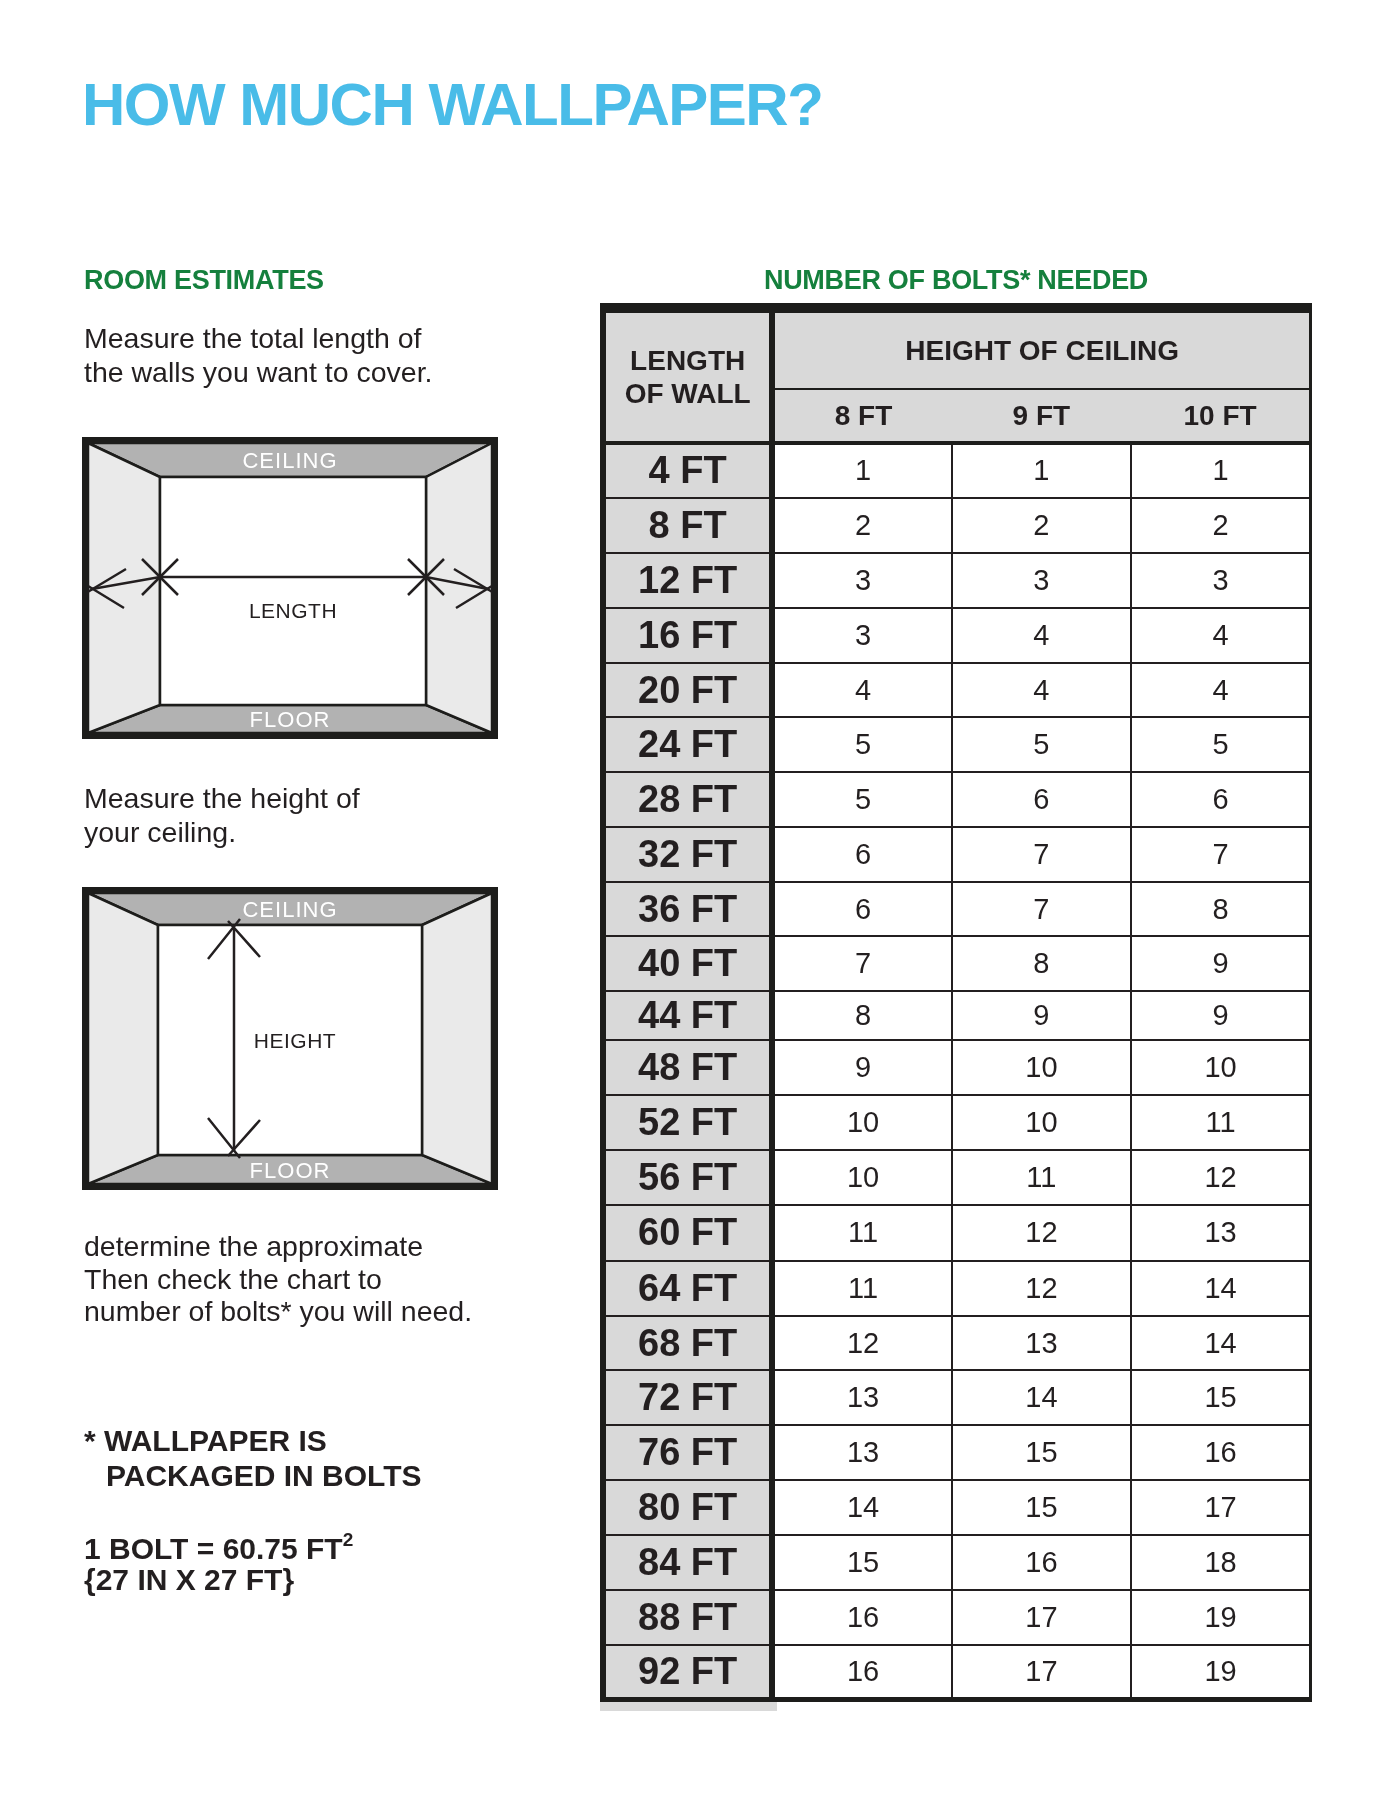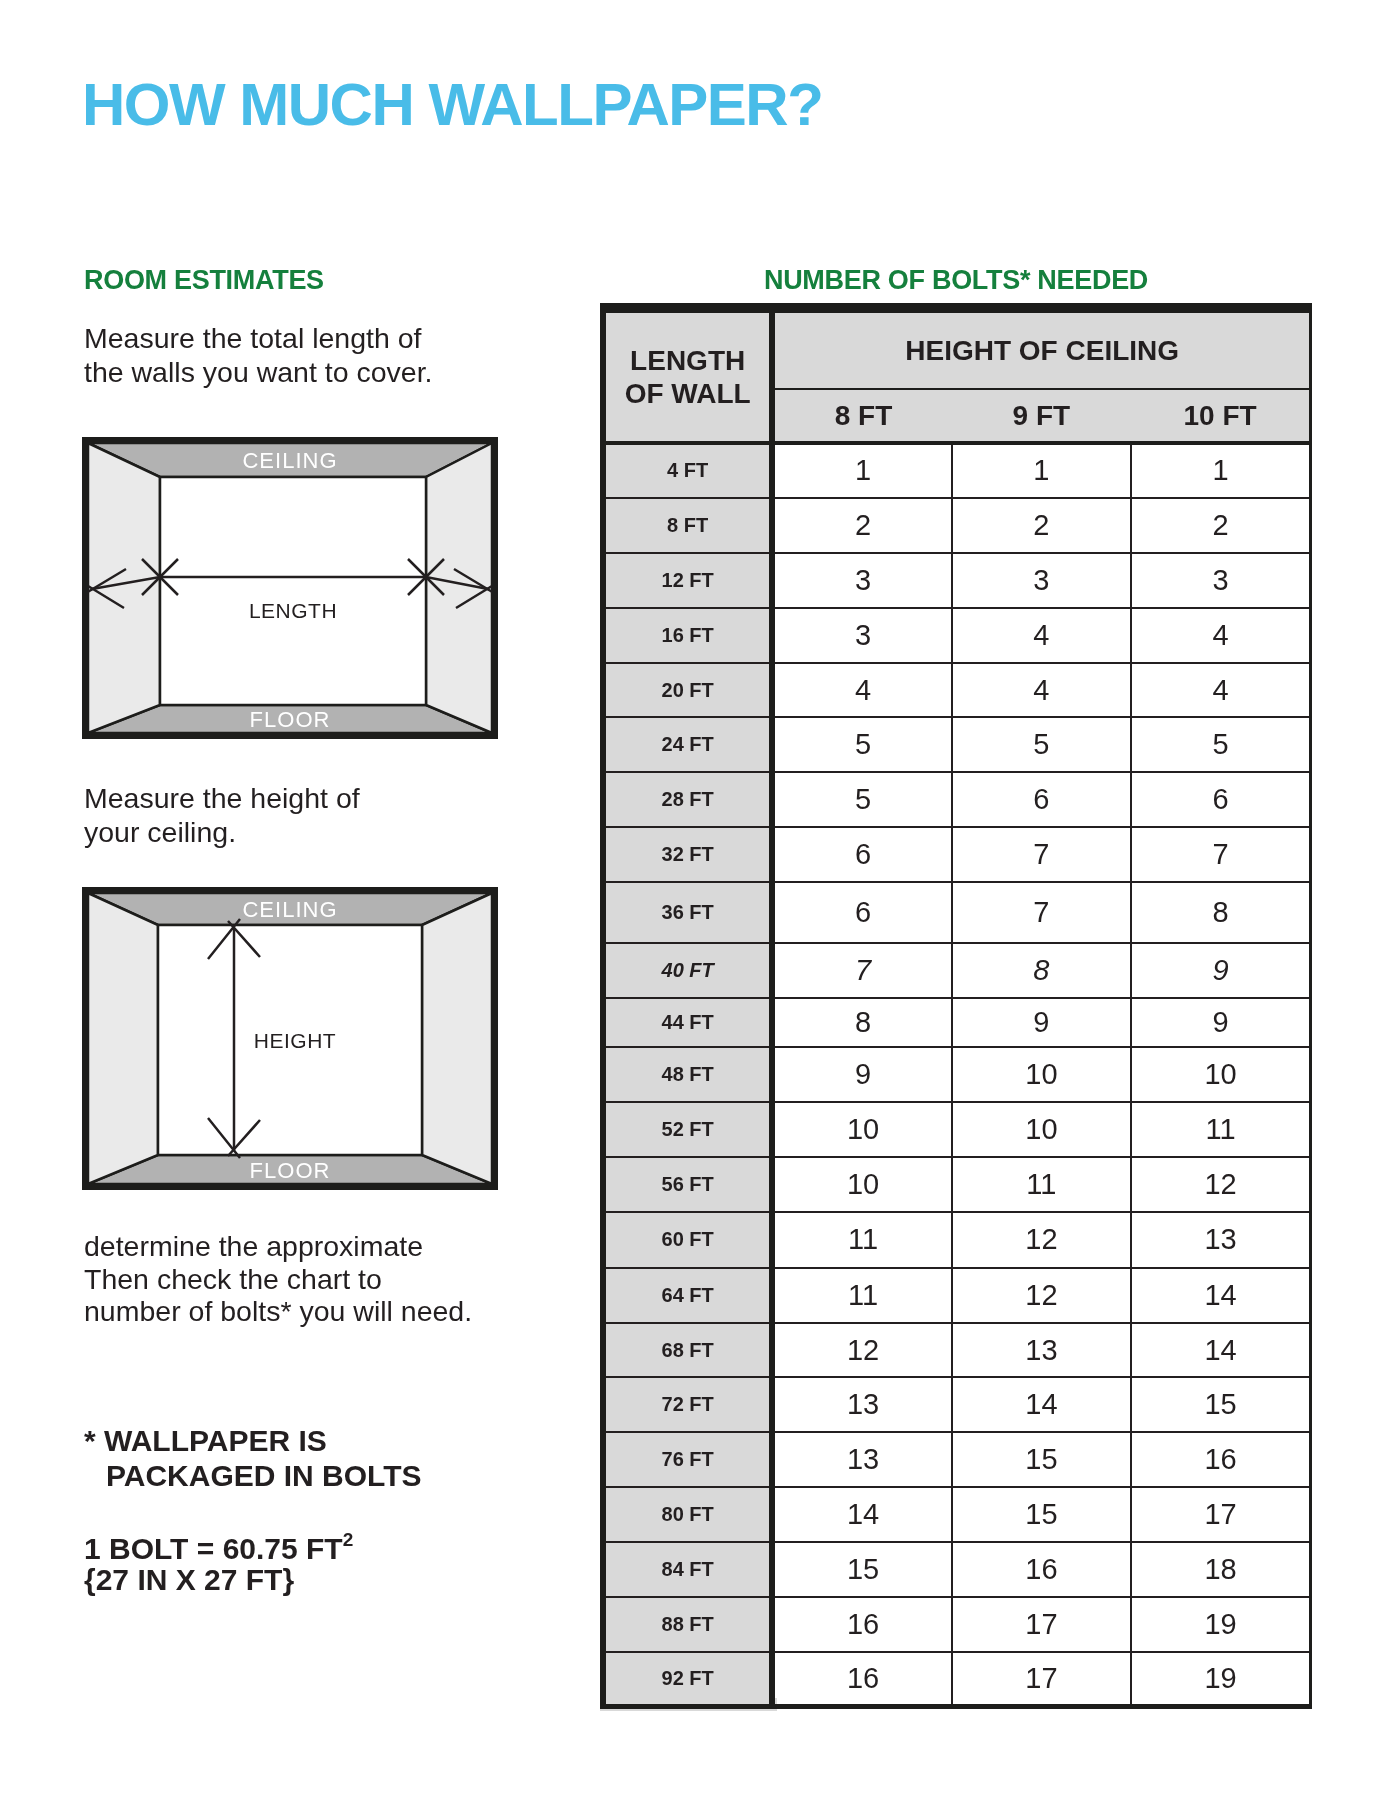--- a/index.html
+++ b/index.html
@@ -54,21 +54,21 @@
   .group-header{
     background:#d9d9d9;font-weight:bold;font-size:28px;height:75px;
     border-bottom:2px solid #1d1d1b;
   }
   .sub-header{
     background:#d9d9d9;font-weight:bold;font-size:28px;height:51px;
     border-bottom:4px solid #1d1d1b;border-left:0;border-right:0;
   }
   #bolts-table tbody td{border:2px solid #231f20;font-size:29px;}
   #bolts-table tbody td.rowhead{
-    background:#d9d9d9;font-weight:bold;font-size:20px;border-right:6px solid #1d1d1b;
+    background:#d9d9d9;font-weight:bold;font-size:38px;border-right:6px solid #1d1d1b;
   }
   #gray-tab{left:600px;top:1698px;width:177px;height:13px;background:#d9d9d9;}
 </style>
 </head>
 <body>
 
 <div class="abs" id="page-title">HOW MUCH WALLPAPER?</div>
 
 <div class="abs section-heading" id="room-estimates-heading">ROOM ESTIMATES</div>
 
@@ -204,27 +204,27 @@
           <td>5</td>
           <td>6</td>
           <td>6</td>
         </tr>
         <tr style="height: 54.9px;">
           <td class="rowhead">32 FT</td>
           <td>6</td>
           <td>7</td>
           <td>7</td>
         </tr>
-        <tr style="height: 61px;">
+        <tr style="height: 54px;">
           <td class="rowhead">36 FT</td>
           <td>6</td>
           <td>7</td>
           <td>8</td>
         </tr>
-        <tr style="height: 54.9px; font-style: italic;">
+        <tr style="height: 54.9px;">
           <td class="rowhead">40 FT</td>
           <td>7</td>
           <td>8</td>
           <td>9</td>
         </tr>
         <tr style="height: 49px;">
           <td class="rowhead">44 FT</td>
           <td>8</td>
           <td>9</td>
           <td>9</td>

